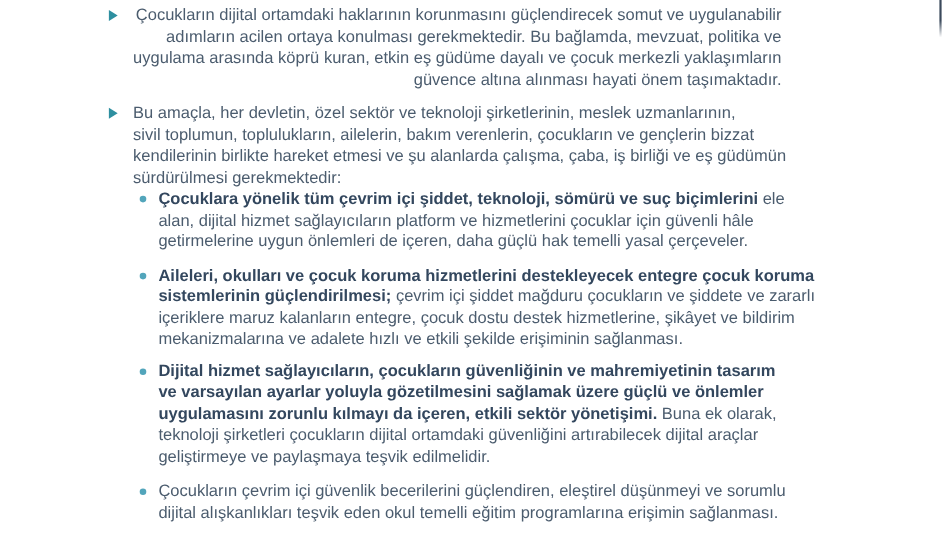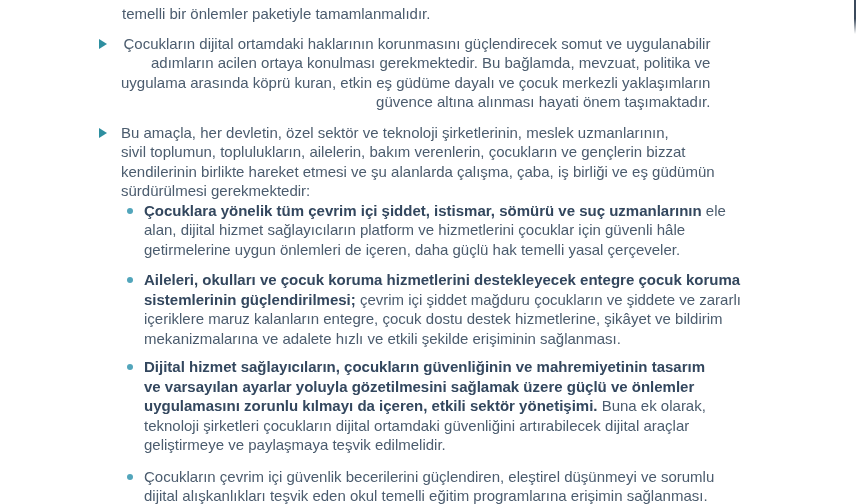--- a/index.html
+++ b/index.html
@@ -67,41 +67,40 @@
   .mb-s3 { margin-bottom: 9px; }
 </style>
 </head>
 <body>
 
 <div class="page">
   <div class="edge-line"></div>
 
   <div class="content">
 
-    <p class="frag">temelli bir önlemler paketiyle tamamlanmalıdır.</p>
 
     <div class="item mb-b2">
       <span class="tri"></span>
       <p>Çocukların dijital ortamdaki haklarının korunmasını güçlendirecek somut ve uygulanabilir
 adımların acilen ortaya konulması gerekmektedir. Bu bağlamda, mevzuat, politika ve
 uygulama arasında köprü kuran, etkin eş güdüme dayalı ve çocuk merkezli yaklaşımların
 güvence altına alınması hayati önem taşımaktadır.</p>
     </div>
 
     <div class="item mb-b3">
       <span class="tri"></span>
       <p>Bu amaçla, her devletin, özel sektör ve teknoloji şirketlerinin, meslek uzmanlarının,
 sivil toplumun, toplulukların, ailelerin, bakım verenlerin, çocukların ve gençlerin bizzat
 kendilerinin birlikte hareket etmesi ve şu alanlarda çalışma, çaba, iş birliği ve eş güdümün
 sürdürülmesi gerekmektedir:</p>
     </div>
 
     <div class="item sub mb-s1">
       <span class="dot"></span>
-      <p><span class="b">Çocuklara yönelik tüm çevrim içi şiddet, istismar, sömürü ve suç uzmanlarının</span><span> ele
+      <p><span class="b">Çocuklara yönelik tüm çevrim içi şiddet, teknoloji, sömürü ve suç biçimlerini</span><span> ele
 alan, dijital hizmet sağlayıcıların platform ve hizmetlerini çocuklar için güvenli hâle
 getirmelerine uygun önlemleri de içeren, daha güçlü hak temelli yasal çerçeveler.</span></p>
     </div>
 
     <div class="item sub mb-s3">
       <span class="dot"></span>
       <p><span class="b">Aileleri, okulları ve çocuk koruma hizmetlerini destekleyecek entegre çocuk koruma
 sistemlerinin güçlendirilmesi;</span><span> çevrim içi şiddet mağduru çocukların ve şiddete ve zararlı
 içeriklere maruz kalanların entegre, çocuk dostu destek hizmetlerine, şikâyet ve bildirim
 mekanizmalarına ve adalete hızlı ve etkili şekilde erişiminin sağlanması.</span></p>

